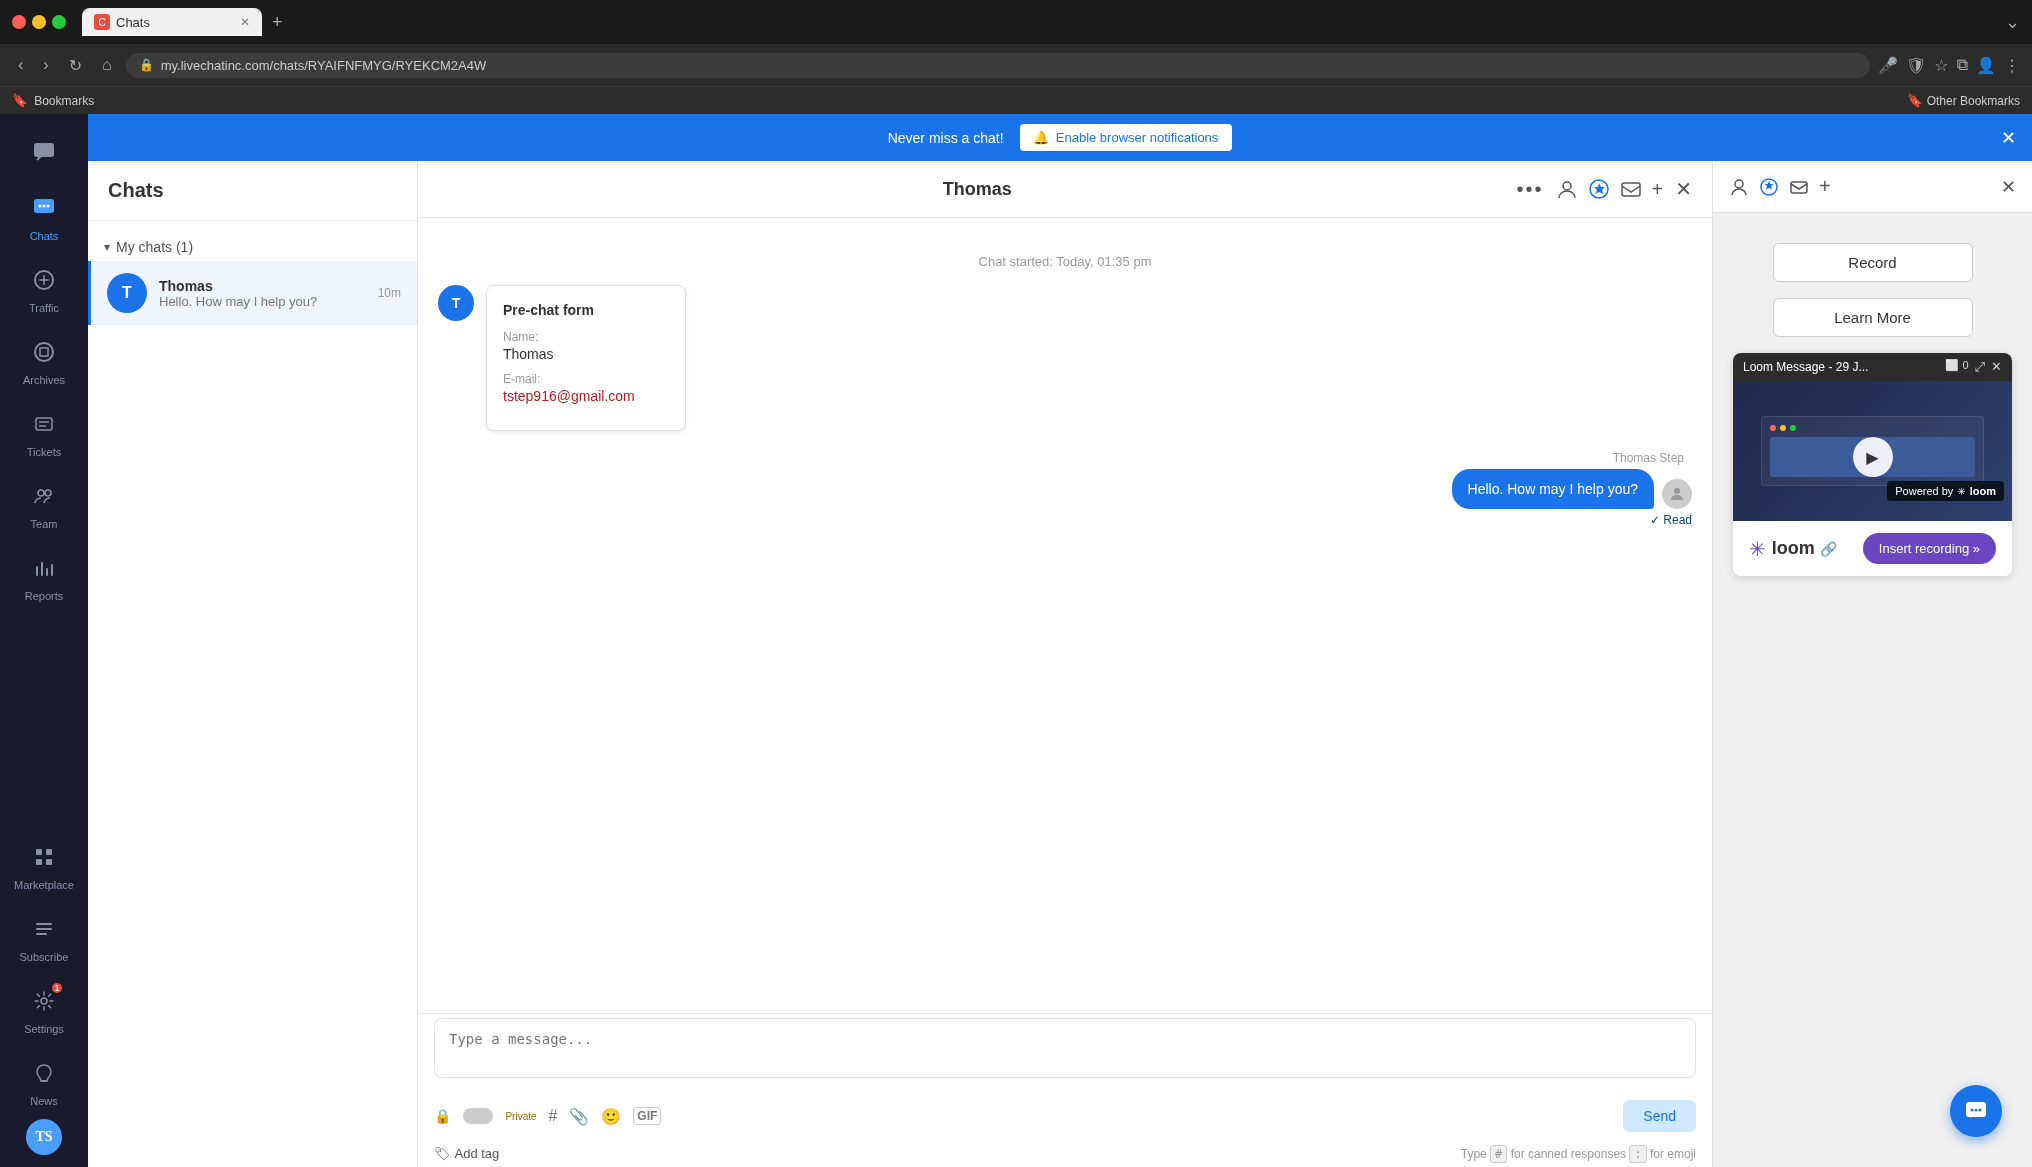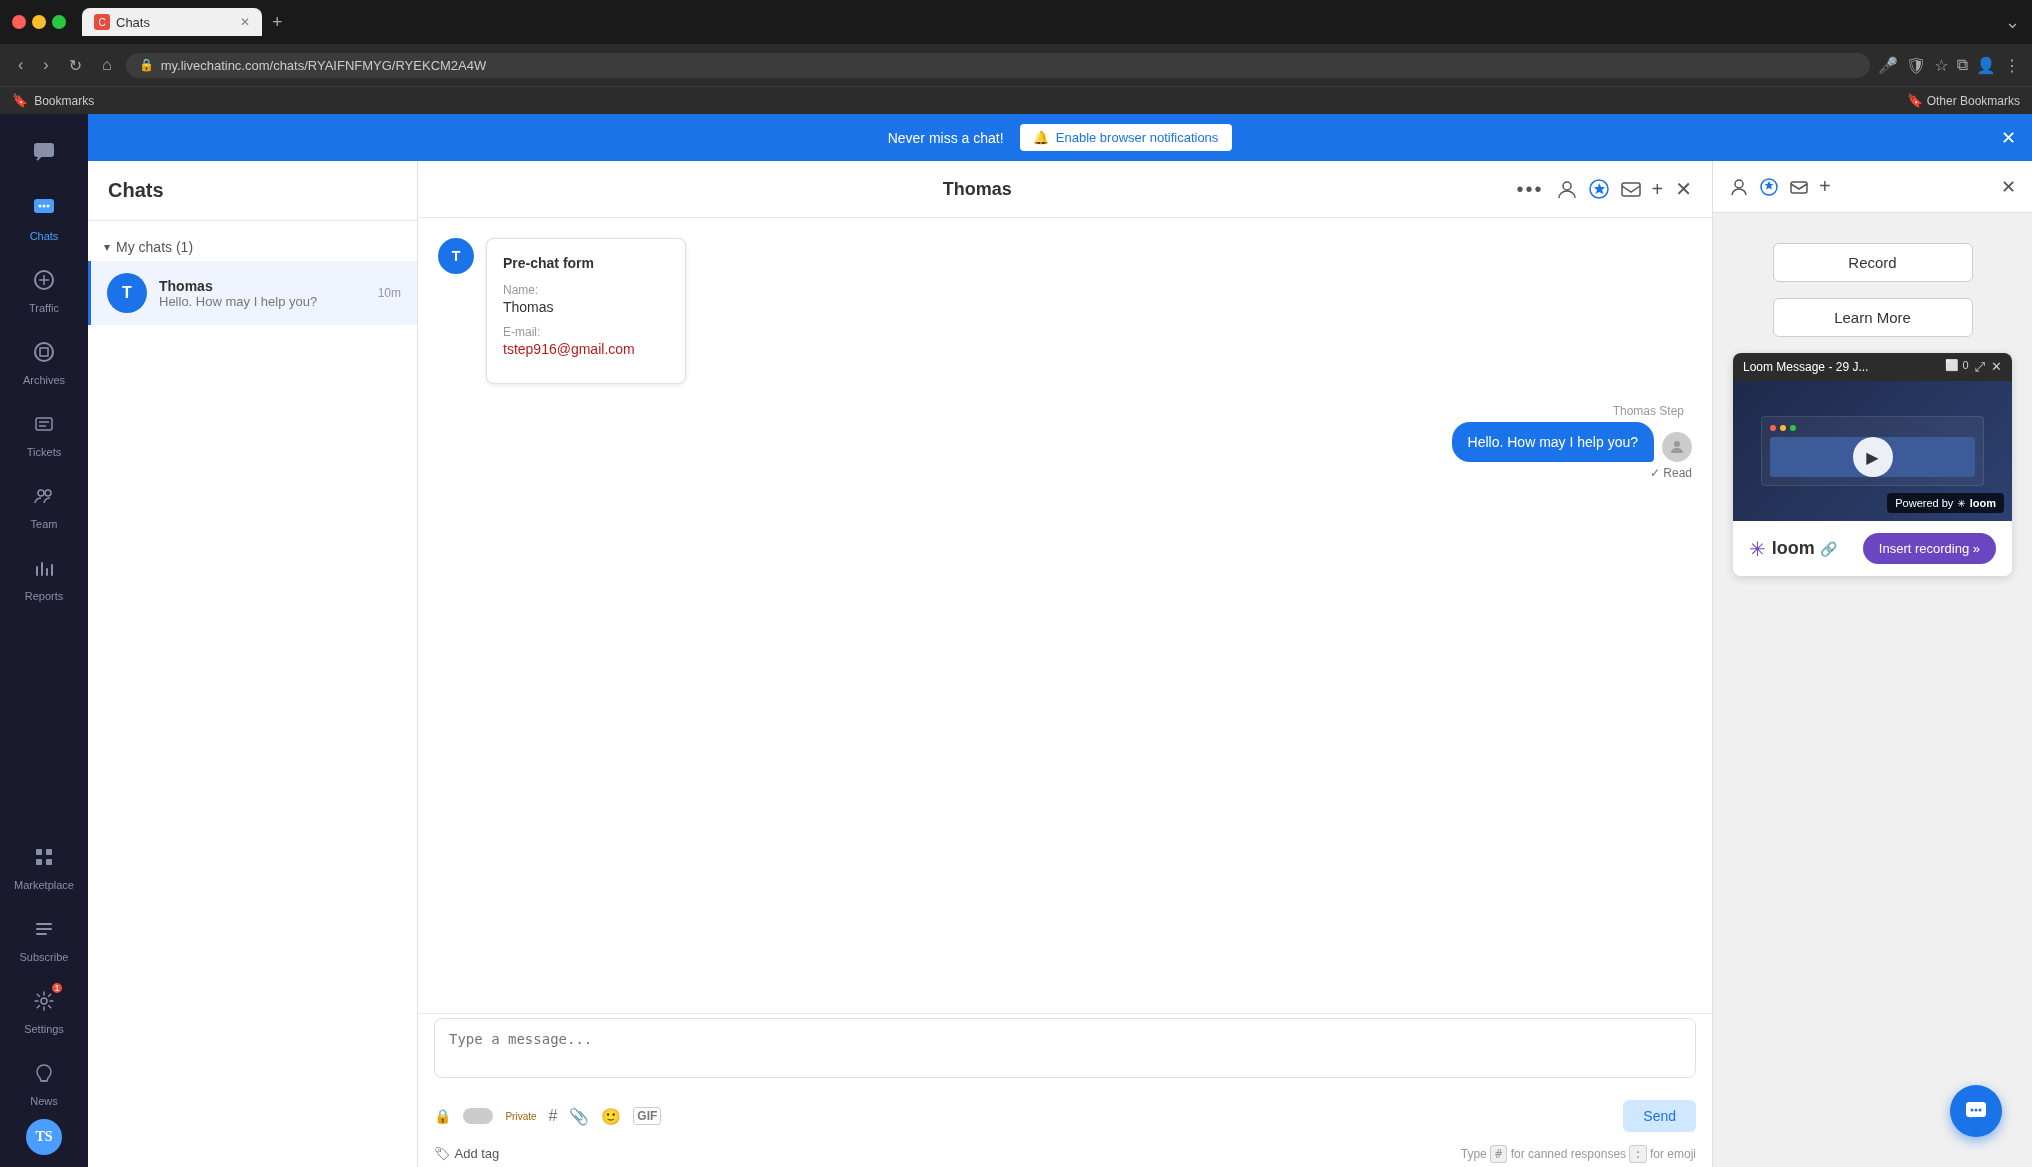--- a/index.html
+++ b/index.html
@@ -88,21 +88,21 @@
     .pre-chat-field { margin-bottom: 10px; }
     .pre-chat-field-label { font-size: 12px; color: #999; margin-bottom: 2px; }
     .pre-chat-field-value { font-size: 14px; color: #333; }
     .pre-chat-field-value.link { color: #b91c1c; }
 
     .agent-message-wrapper { display: flex; flex-direction: column; align-items: flex-end; margin-bottom: 16px; gap: 4px; }
     .agent-name { font-size: 12px; color: #999; margin-right: 8px; }
     .agent-message-row { display: flex; align-items: flex-end; gap: 8px; }
     .agent-bubble { background: #1a73e8; color: white; padding: 12px 16px; border-radius: 18px 18px 4px 18px; font-size: 14px; max-width: 400px; }
     .agent-avatar-small { width: 30px; height: 30px; border-radius: 50%; background: #ccc; display: flex; align-items: center; justify-content: center; font-size: 12px; color: #555; }
-    .message-status { font-size: 12px; color: #737373; display: flex; align-items: center; gap: 4px; align-self: flex-end; }
+    .message-status { font-size: 12px; color: #0c4a6e; display: flex; align-items: center; gap: 4px; align-self: flex-end; }
 
     
     .chat-input-area { border-top: 1px solid #e8e8e8; padding: 0; }
     .quick-reply { padding: 8px 16px; }
     .quick-reply-btn { background: white; border: 1px solid #e0e0e0; border-radius: 20px; padding: 6px 14px; font-size: 13px; color: #555; cursor: pointer; }
     .message-input-container { margin: 4px 16px 10px; }
     .message-input { width: 100%; border: 1px solid #e0e0e0; border-radius: 8px; padding: 12px 14px; font-size: 14px; color: #333; resize: none; outline: none; height: 60px; }
     .message-toolbar { display: flex; align-items: center; padding: 8px 16px; gap: 12px; }
     .toggle-switch { width: 30px; height: 16px; background: #ccc; border-radius: 8px; position: relative; cursor: pointer; }
     .message-toolbar-icons { display: flex; gap: 12px; align-items: center; color: #777; font-size: 16px; }
@@ -123,21 +123,21 @@
 
     .loom-record-btn { background: white; border: 1px solid #ccc; border-radius: 6px; padding: 10px 40px; font-size: 15px; color: #333; cursor: pointer; font-weight: 500; width: 200px; text-align: center; }
     .loom-learn-more-btn { background: white; border: 1px solid #ccc; border-radius: 6px; padding: 10px 40px; font-size: 15px; color: #333; cursor: pointer; font-weight: 500; width: 200px; text-align: center; }
 
     .loom-video-preview { background: white; border-radius: 8px; overflow: hidden; width: 100%; box-shadow: 0 2px 8px rgba(0,0,0,0.15); }
     .loom-video-header { background: #2c2c2c; padding: 6px 10px; display: flex; align-items: center; gap: 6px; }
     .loom-video-title { color: white; font-size: 12px; flex: 1; }
     .loom-video-controls { display: flex; gap: 6px; }
     .loom-video-thumbnail { width: 100%; height: 140px; background: linear-gradient(135deg, #1a1a2e 0%, #16213e 50%, #0f3460 100%); display: flex; align-items: center; justify-content: center; position: relative; }
     .loom-play-btn { width: 40px; height: 40px; border-radius: 50%; background: rgba(255,255,255,0.9); display: flex; align-items: center; justify-content: center; font-size: 16px; color: #333; }
-    .loom-powered-by { position: absolute; bottom: 8px; right: 8px; background: rgba(0,0,0,0.7); padding: 4px 8px; border-radius: 4px; display: flex; align-items: center; gap: 4px; }
+    .loom-powered-by { position: absolute; bottom: 20px; right: 8px; background: rgba(0,0,0,0.7); padding: 4px 8px; border-radius: 4px; display: flex; align-items: center; gap: 4px; }
     .loom-powered-text { color: white; font-size: 11px; }
     .loom-logo-small { color: white; font-size: 11px; font-weight: bold; }
 
     .loom-footer { background: white; padding: 12px 16px; display: flex; align-items: center; justify-content: space-between; }
     .loom-brand { display: flex; align-items: center; gap: 6px; }
     .loom-brand-icon { font-size: 20px; color: #6b46c1; }
     .loom-brand-name { font-size: 18px; font-weight: bold; color: #333; }
     .loom-link-icon { color: #999; font-size: 14px; }
     .loom-insert-btn { background: #6b46c1; color: white; border: none; border-radius: 20px; padding: 8px 16px; font-size: 13px; cursor: pointer; display: flex; align-items: center; gap: 6px; font-weight: 400; }
 
@@ -384,20 +384,21 @@
                   <path d="M2 8l9 6 9-6" stroke="#555" stroke-width="1.5"></path>
                 </svg>
               </button>
               <button class="chat-header-btn" style="font-size:20px;font-weight:300;color:#555;">+</button>
             </div>
             <button class="chat-header-btn" style="font-size:20px;color:#555;">✕</button>
           </div>
         </div>
 
         <div class="chat-messages">
+          <div class="chat-date-divider">Chat started: Today, 01:35 pm</div>
 
           <div class="pre-chat-form-bubble">
             <div class="visitor-avatar">T</div>
             <div class="pre-chat-card">
               <div class="pre-chat-card-title">Pre-chat form</div>
               <div class="pre-chat-field">
                 <div class="pre-chat-field-label">Name:</div>
                 <div class="pre-chat-field-value">Thomas</div>
               </div>
               <div class="pre-chat-field">

